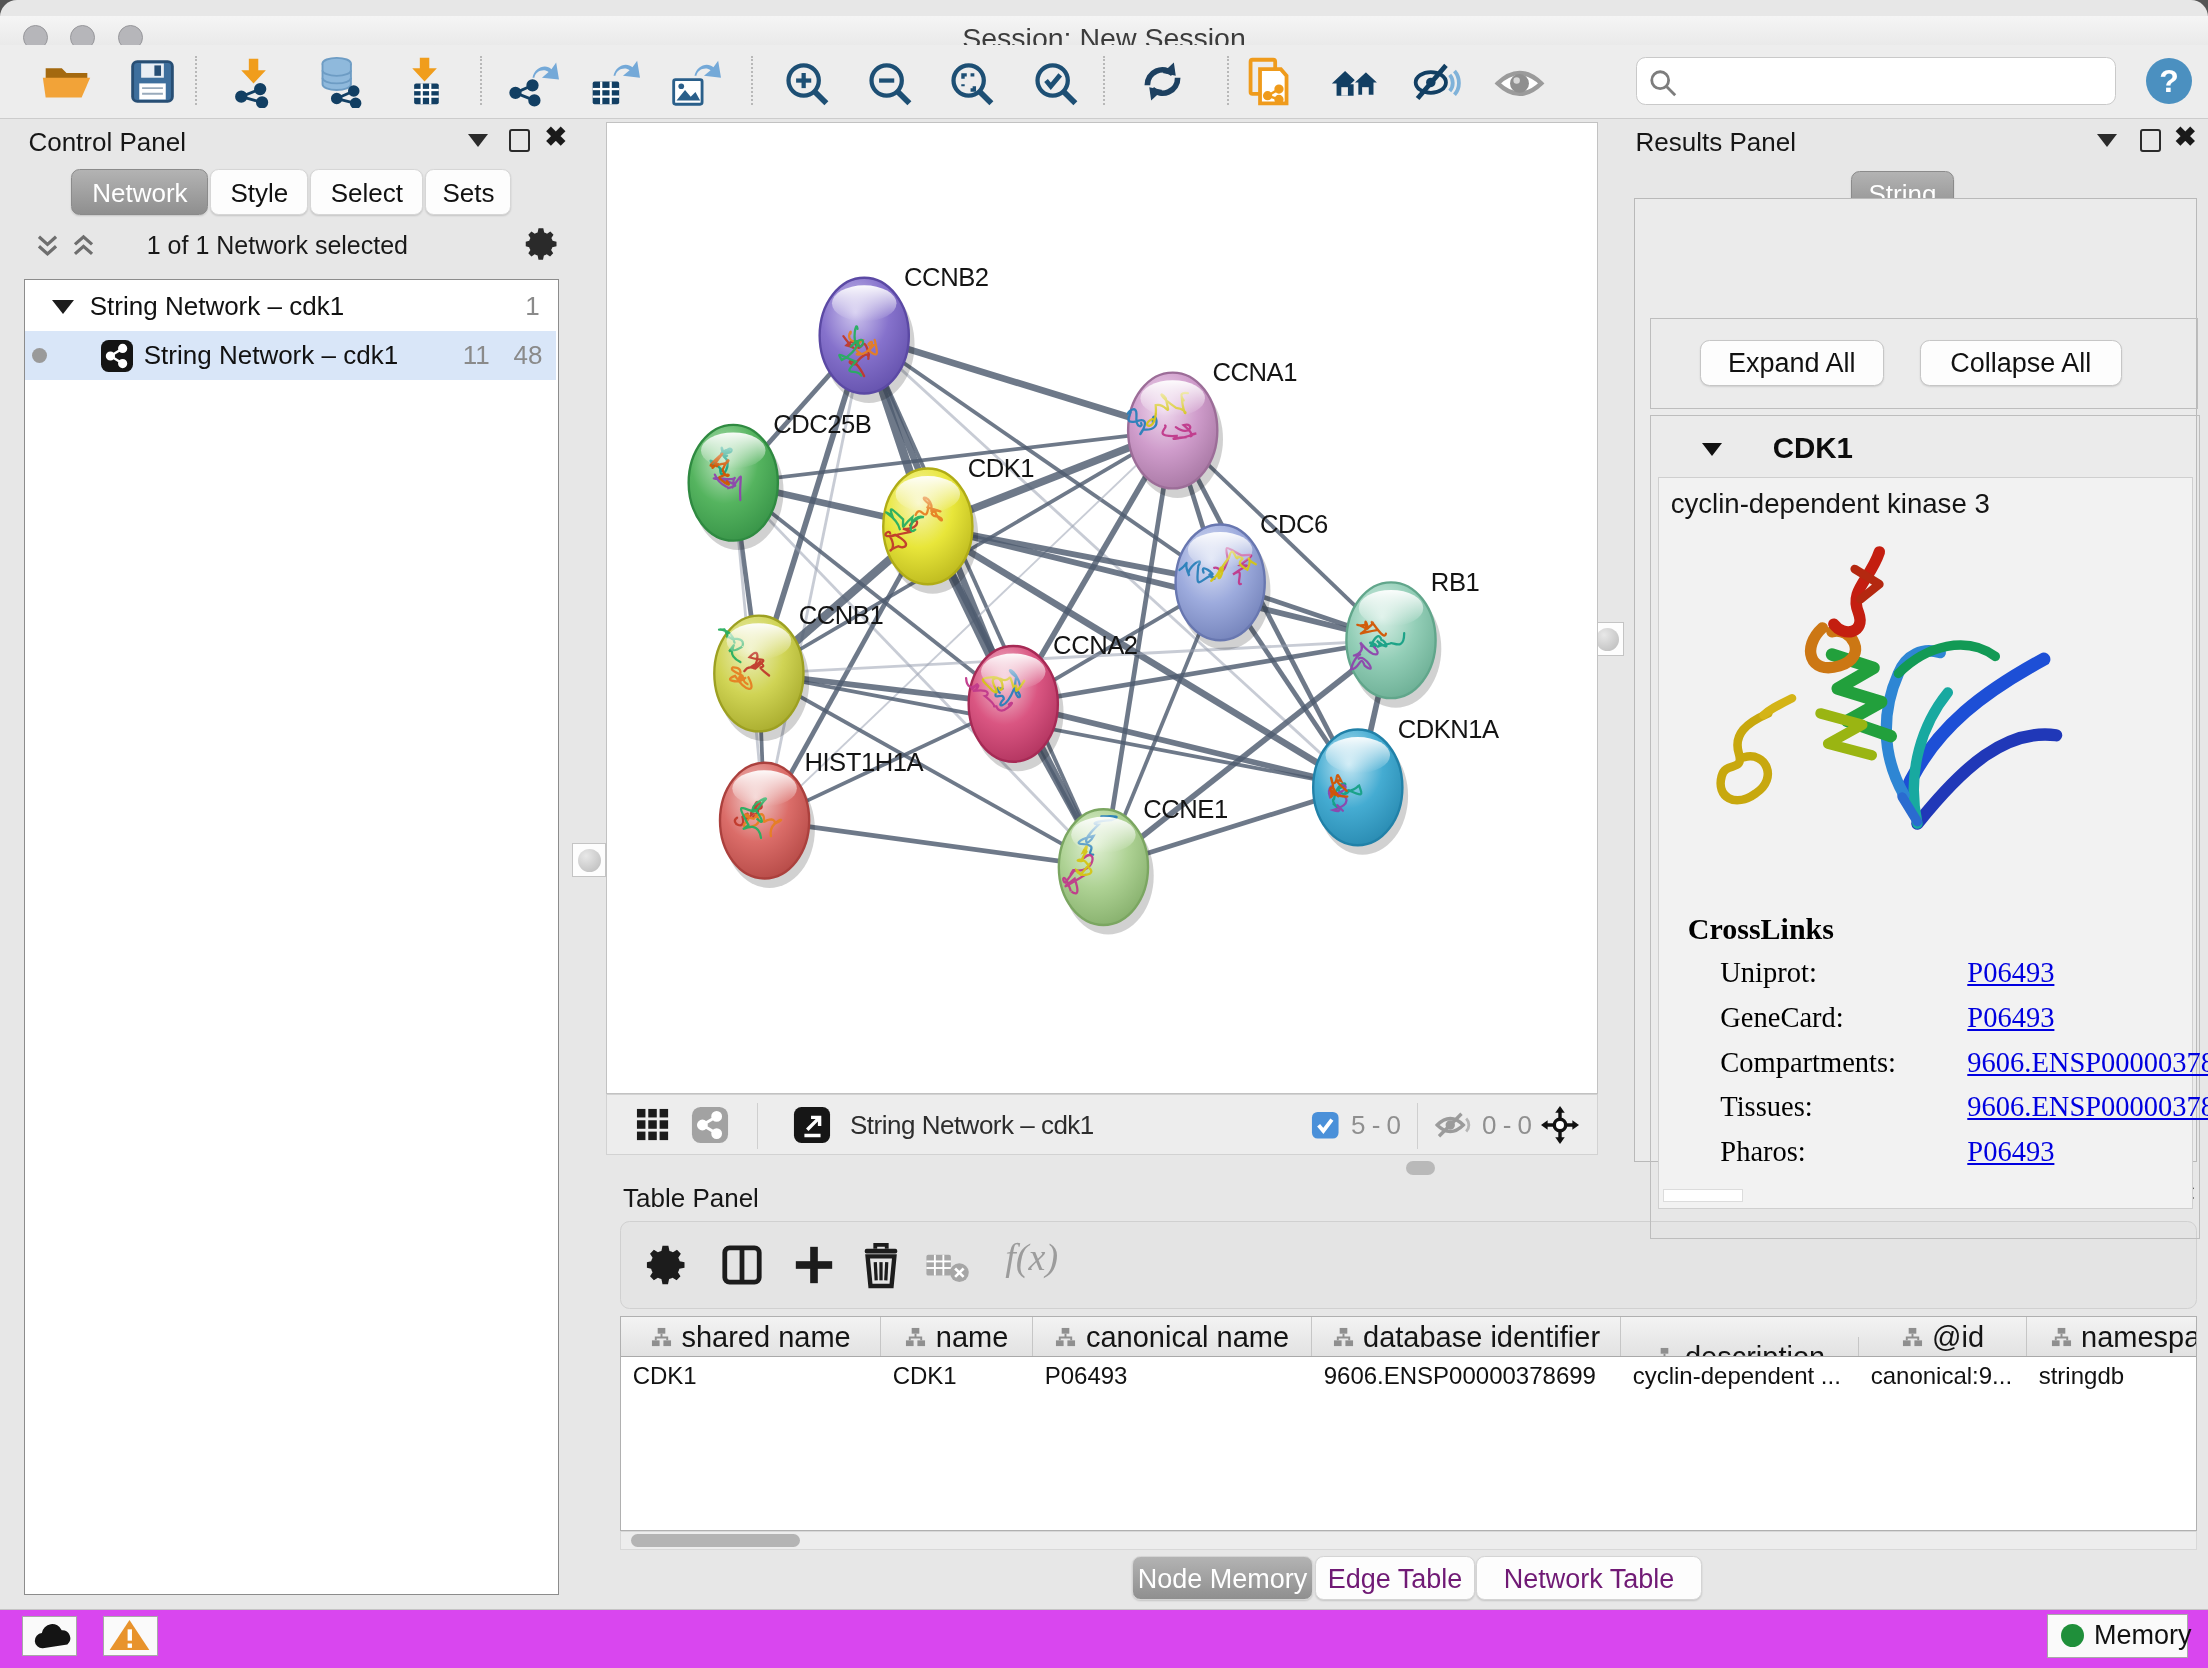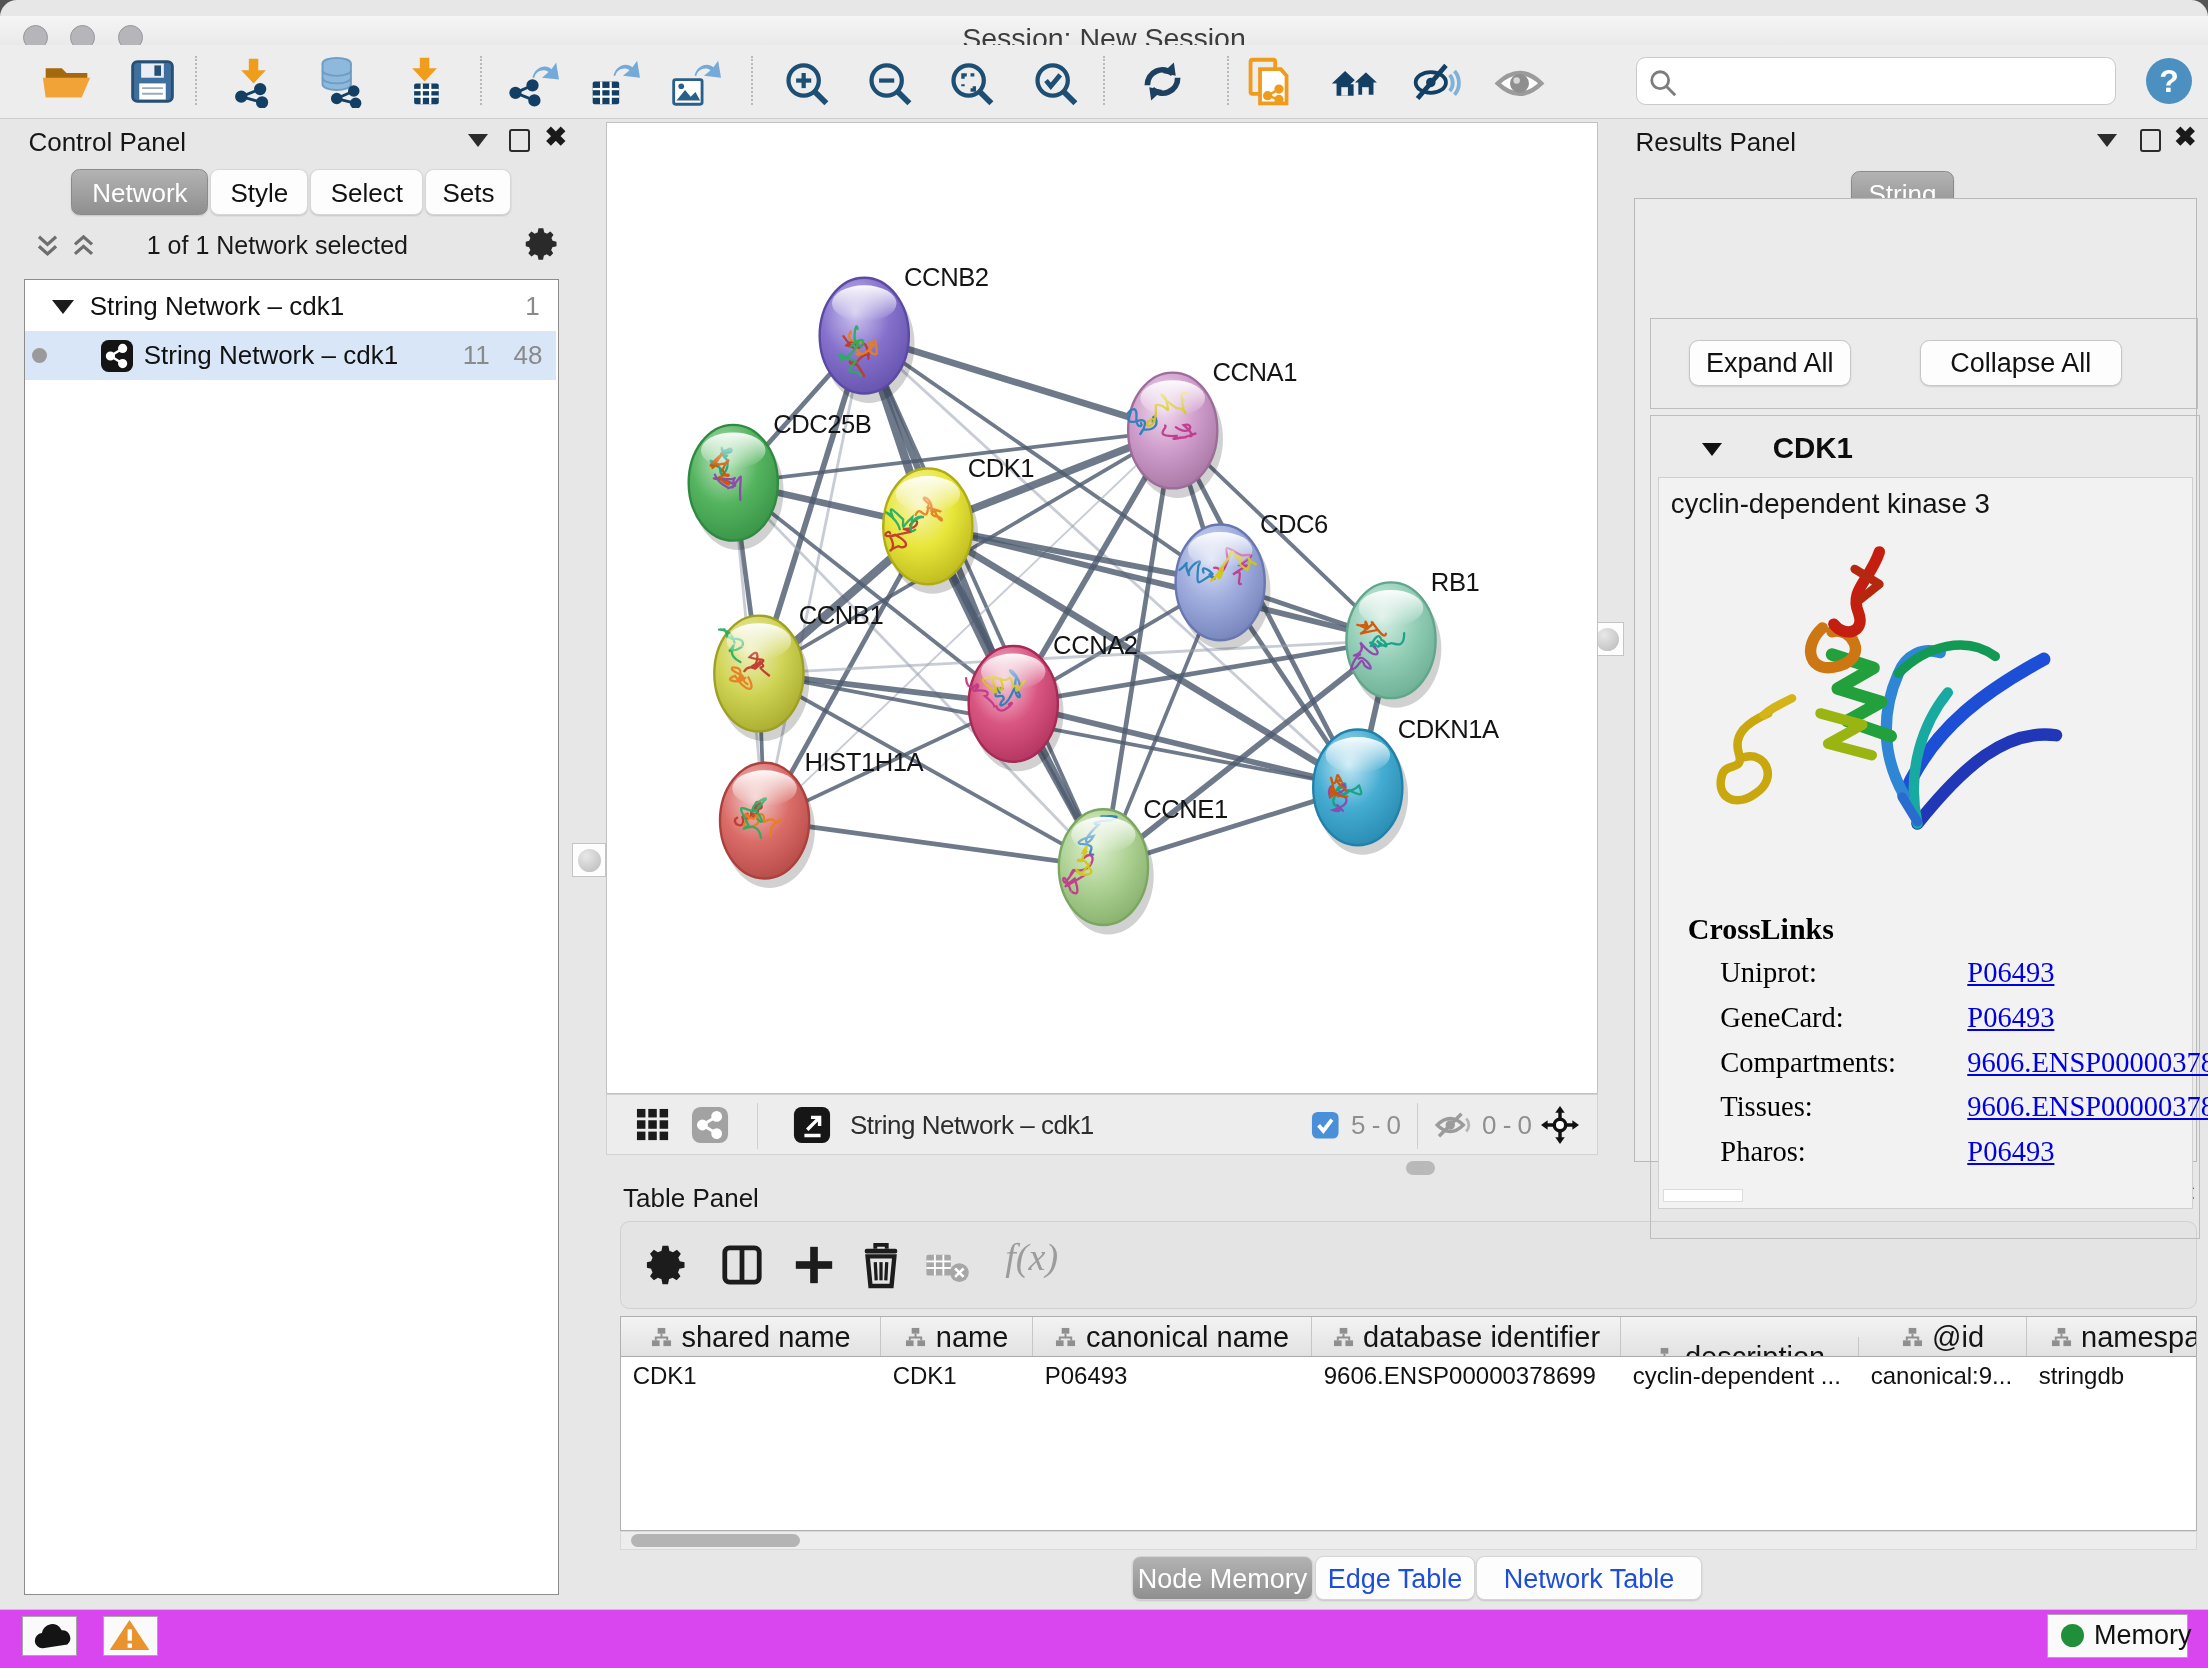--- a/index.html
+++ b/index.html
@@ -73,21 +73,21 @@
   .thead{position:absolute;left:0;top:0;width:100%;height:40px;background:linear-gradient(#f3f3f3,#e2e2e2);
     border-bottom:1.9px solid #a9a9a9;display:flex;overflow:hidden;}
   .th{height:40px;display:flex;align-items:center;justify-content:center;gap:9.5px;font-size:29px;color:#141414;
     border-right:1px solid #c6c6c6;flex:0 0 auto;overflow:hidden;white-space:nowrap;}
   .trow{position:absolute;left:0;top:40px;width:100%;height:38px;display:flex;overflow:hidden;}
   .td{height:38px;line-height:38px;font-size:24px;color:#111;padding-left:11.4px;flex:0 0 auto;
     overflow:hidden;white-space:nowrap;}
   .hscroll{position:absolute;left:14.3px;top:359px;width:1577px;height:19px;background:#ededed;border:1px solid #d8d8d8;}
   .hthumb{position:absolute;left:9.5px;top:1.9px;width:169px;height:13.3px;border-radius:6.7px;background:#b4b4b4;cursor:pointer;}
   .bottom-tab{position:absolute;height:44px;background:#fdfdfd;border:1px solid #d4d4d4;border-radius:8.6px;
-    text-align:center;line-height:44px;font-size:27px;color:#1d4ed8;box-shadow:0 1px 1.9px rgba(0,0,0,.15);cursor:pointer;}
+    text-align:center;line-height:44px;font-size:27px;color:#701a75;box-shadow:0 1px 1.9px rgba(0,0,0,.15);cursor:pointer;}
   .bottom-tab.active{background:linear-gradient(#b3b3b3,#8f8f8f);color:#fff;}
 
   
   .results-panel{position:absolute;left:1628px;top:119px;width:580px;height:1484px;}
   .rp-outer{position:absolute;left:5.7px;top:79px;width:563px;height:964px;background:#ebebeb;border:1px solid #b9b9b9;}
   .rp-box1{position:absolute;left:15px;top:119px;width:548px;height:91px;border:1px solid #bdbdbd;}
   .rp-btn{position:absolute;top:21px;height:46px;background:#fdfdfd;border:1px solid #c6c6c6;border-radius:9.5px;
     font-size:27px;color:#111;text-align:center;line-height:44px;cursor:pointer;box-shadow:0 1px 1.9px rgba(0,0,0,.12);}
   .rp-box2{position:absolute;left:15px;top:216px;width:550px;height:824px;border:1px solid #bdbdbd;}
   .gene-name{position:absolute;left:122px;top:15px;font-size:29.5px;font-weight:bold;color:#0d0d0d;}
@@ -766,21 +766,21 @@
   <div class="results-panel">
     <span class="abs panel-title" style="left:7.6px;top:7.6px">Results Panel</span>
     <span class="abs mini-caret" style="left:469px;top:15px"></span>
     <span class="abs mini-float" style="left:512px;top:9.5px"></span>
     <span class="abs mini-close" style="left:546px;top:5.7px">✖</span>
 
     <div class="tab active" style="left:223px;top:52px;width:103px;height:44px;line-height:44px">String</div>
 
     <div class="rp-outer">
       <div class="rp-box1">
-        <div class="rp-btn" style="left:38px;width:162px">Expand All</div>
+        <div class="rp-btn" style="left:49px;width:184px">Expand All</div>
         <div class="rp-btn" style="left:269px;width:202px">Collapse All</div>
       </div>
 
       <div class="rp-box2">
         <span class="abs mini-caret" style="left:51px;top:27px;border-top-color:#111"></span>
         <span class="gene-name">CDK1</span>
 
         <div class="rp-inner">
           <span class="gene-desc">cyclin-dependent kinase 3</span>
 

